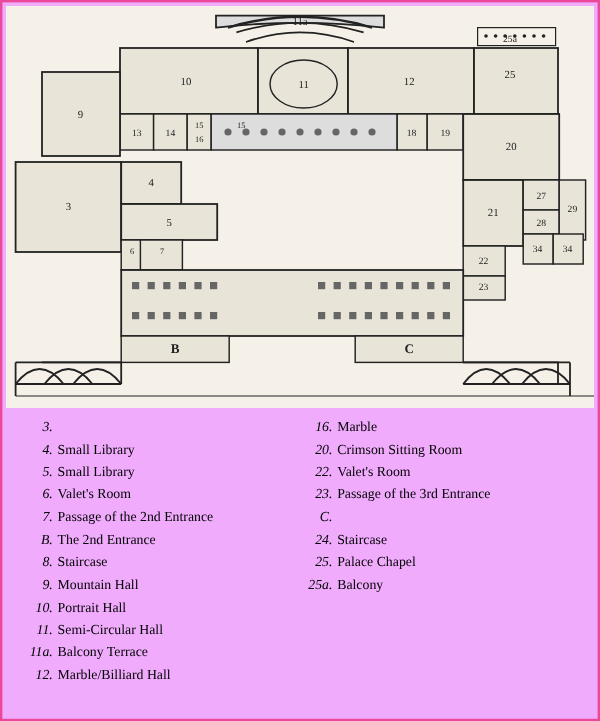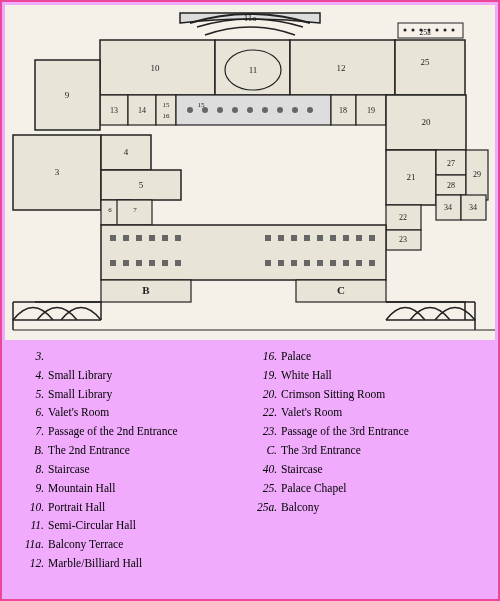--- a/index.html
+++ b/index.html
@@ -299,44 +299,39 @@
           <span class="legend-text">Balcony Terrace</span>
         </div>
         <div class="legend-item">
           <span class="legend-num">12.</span>
           <span class="legend-text">Marble/Billiard Hall</span>
         </div>
       </div>
     <div class="legend-col" id="legend-right">
         <div class="legend-item">
           <span class="legend-num">16.</span>
-          <span class="legend-text">Palace</span>
-        </div>
-        <div class="legend-item">
-          <span class="legend-num">19.</span>
-          <span class="legend-text">White Hall</span>
+          <span class="legend-text">Marble</span>
         </div>
         <div class="legend-item">
           <span class="legend-num">20.</span>
           <span class="legend-text">Crimson Sitting Room</span>
         </div>
         <div class="legend-item">
           <span class="legend-num">22.</span>
           <span class="legend-text">Valet's Room</span>
         </div>
         <div class="legend-item">
           <span class="legend-num">23.</span>
           <span class="legend-text">Passage of the 3rd Entrance</span>
         </div>
         <div class="legend-item">
           <span class="legend-num">C.</span>
-          <span class="legend-text">The 3rd Entrance</span>
-        </div>
-        <div class="legend-item">
-          <span class="legend-num">40.</span>
+        </div>
+        <div class="legend-item">
+          <span class="legend-num">24.</span>
           <span class="legend-text">Staircase</span>
         </div>
         <div class="legend-item">
           <span class="legend-num">25.</span>
           <span class="legend-text">Palace Chapel</span>
         </div>
         <div class="legend-item">
           <span class="legend-num">25a.</span>
           <span class="legend-text">Balcony</span>
         </div>

